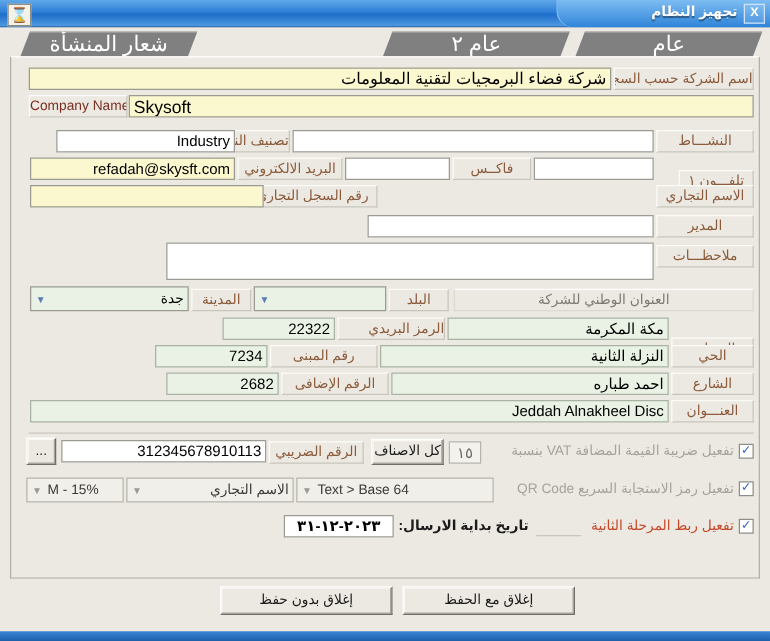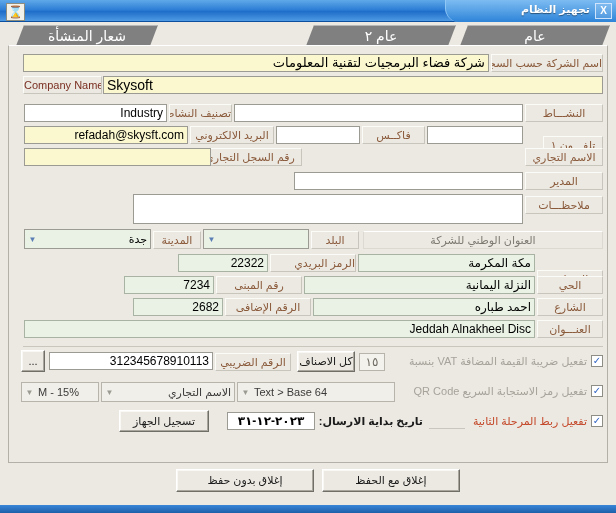--- a/index.html
+++ b/index.html
@@ -48,21 +48,21 @@
   }
   
   .tabstrip{
     position:absolute;left:0;top:22px;width:616px;height:24px;
     background:#ece9e2;
   }
   .tab{
     position:absolute;top:3px;height:21px;
     background:#808080;color:#ffffff;
     border-top:1px solid #b7b7b7;
-    font-size:14px;
+    font-size:17px;
     line-height:20px;text-align:center;
     box-sizing:border-box;
     cursor:pointer;
     transform:skewX(0deg);
     clip-path:polygon(8px 0,100% 0,calc(100% - 8px) 100%,0 100%);
   }
   .tab.active{
     background:#ffffff;color:#000000;font-weight:bold;
     border-top:1px solid #dedede;
     top:1px;height:23px;
@@ -182,21 +182,21 @@
 
     <div class="lbl" style="right:4px;top:8px;width:112px;">اسم الشركة حسب السجل</div>
     <div class="inp yellow big" style="right:118px;top:8px;width:466px;text-align:right;">شركة فضاء البرمجيات لتقنية المعلومات</div>
 
     <div class="lbl" style="right:505px;top:30px;width:79px;color:#7a2f22;direction:ltr;">Company Name</div>
     <div class="inp yellow big ltr" style="right:4px;top:30px;width:500px;font-size:14px;line-height:17px;">Skysoft</div>
 
     <div class="lbl" style="right:4px;top:58px;width:78px;">النشـــاط</div>
     <div class="inp" style="right:84px;top:58px;width:289px;"></div>
     <div class="lbl" style="right:375px;top:58px;width:63px;">تصنيف النشاط</div>
-    <div class="inp ltr" style="right:440px;top:58px;width:143px;text-align:right;">Industry</div>
+    <div class="inp ltr" style="right:419px;top:58px;width:143px;text-align:right;">Industry</div>
 
     <div class="lbl" style="right:4px;top:90px;width:60px;">تلفـــون ١</div>
     <div class="inp" style="right:84px;top:80px;width:96px;"></div>
     <div class="lbl" style="right:182px;top:80px;width:63px;">فاكــس</div>
     <div class="inp" style="right:247px;top:80px;width:84px;"></div>
     <div class="lbl" style="right:333px;top:80px;width:84px;">البريد الالكتروني</div>
     <div class="inp yellow ltr" style="right:419px;top:80px;width:164px;text-align:right;">refadah@skysft.com</div>
 
     <div class="lbl" style="right:4px;top:102px;width:78px;">الاسم التجاري</div>
     <div class="lbl" style="right:305px;top:102px;width:104px;">رقم السجل التجاري</div>
@@ -219,21 +219,21 @@
       <span class="arrow">▼</span>
       <span>جدة</span>
     </div>
 
     <div class="lbl" style="right:4px;top:208px;width:66px;margin-top:16px;">المنطقة</div>
     <div class="inp green" style="right:72px;top:208px;width:177px;text-align:right;">مكة المكرمة</div>
     <div class="lbl" style="right:251px;top:208px;width:86px;padding-left:28px;">الرمز البريدي</div>
     <div class="inp green num" style="right:339px;top:208px;width:90px;">22322</div>
 
     <div class="lbl" style="right:4px;top:230px;width:66px;">الحي</div>
-    <div class="inp green" style="right:72px;top:230px;width:231px;text-align:right;">النزلة اليمانية</div>
+    <div class="inp green" style="right:72px;top:230px;width:231px;text-align:right;">النزلة الثانية</div>
     <div class="lbl" style="right:305px;top:230px;width:86px;">رقم المبنى</div>
     <div class="inp green num" style="right:393px;top:230px;width:90px;">7234</div>
 
     <div class="lbl" style="right:4px;top:252px;width:66px;">الشارع</div>
     <div class="inp green" style="right:72px;top:252px;width:222px;text-align:right;">احمد طباره</div>
     <div class="lbl" style="right:296px;top:252px;width:86px;">الرقم الإضافى</div>
     <div class="inp green num" style="right:384px;top:252px;width:90px;">2682</div>
 
     <div class="lbl" style="right:4px;top:274px;width:66px;">العنـــوان</div>
     <div class="inp green ltr" style="right:72px;top:274px;width:511px;text-align:right;">Jeddah Alnakheel Disc</div>
@@ -267,21 +267,20 @@
       <span>M - 15%</span>
     </div>
 
     <div class="chk-row" style="right:4px;top:368px;width:136px;">
       <span class="chk">✓</span>
       <span class="chk-label red">تفعيل ربط المرحلة الثانية</span>
     </div>
     <div class="underline" style="right:142px;top:382px;width:36px;"></div>
     <div class="lbl plain" style="right:184px;top:367px;width:106px;color:#1b1b1b;font-weight:bold;text-align:right;">تاريخ بداية الارسال:</div>
     <div class="inp" style="right:292px;top:366px;width:88px;text-align:center;font-weight:bold;">٢٠٢٣-١٢-٣١</div>
-    <div class="btn" style="right:398px;top:364px;width:90px;height:22px;">تسجيل الجهاز</div>
 
   </div>
 
   <div class="footer">
     <div class="btn" style="right:156px;top:6px;width:138px;height:23px;">إغلاق مع الحفظ</div>
     <div class="btn" style="right:302px;top:6px;width:138px;height:23px;">إغلاق بدون حفظ</div>
   </div>
 
   <div class="taskbar"></div>
 </div>

